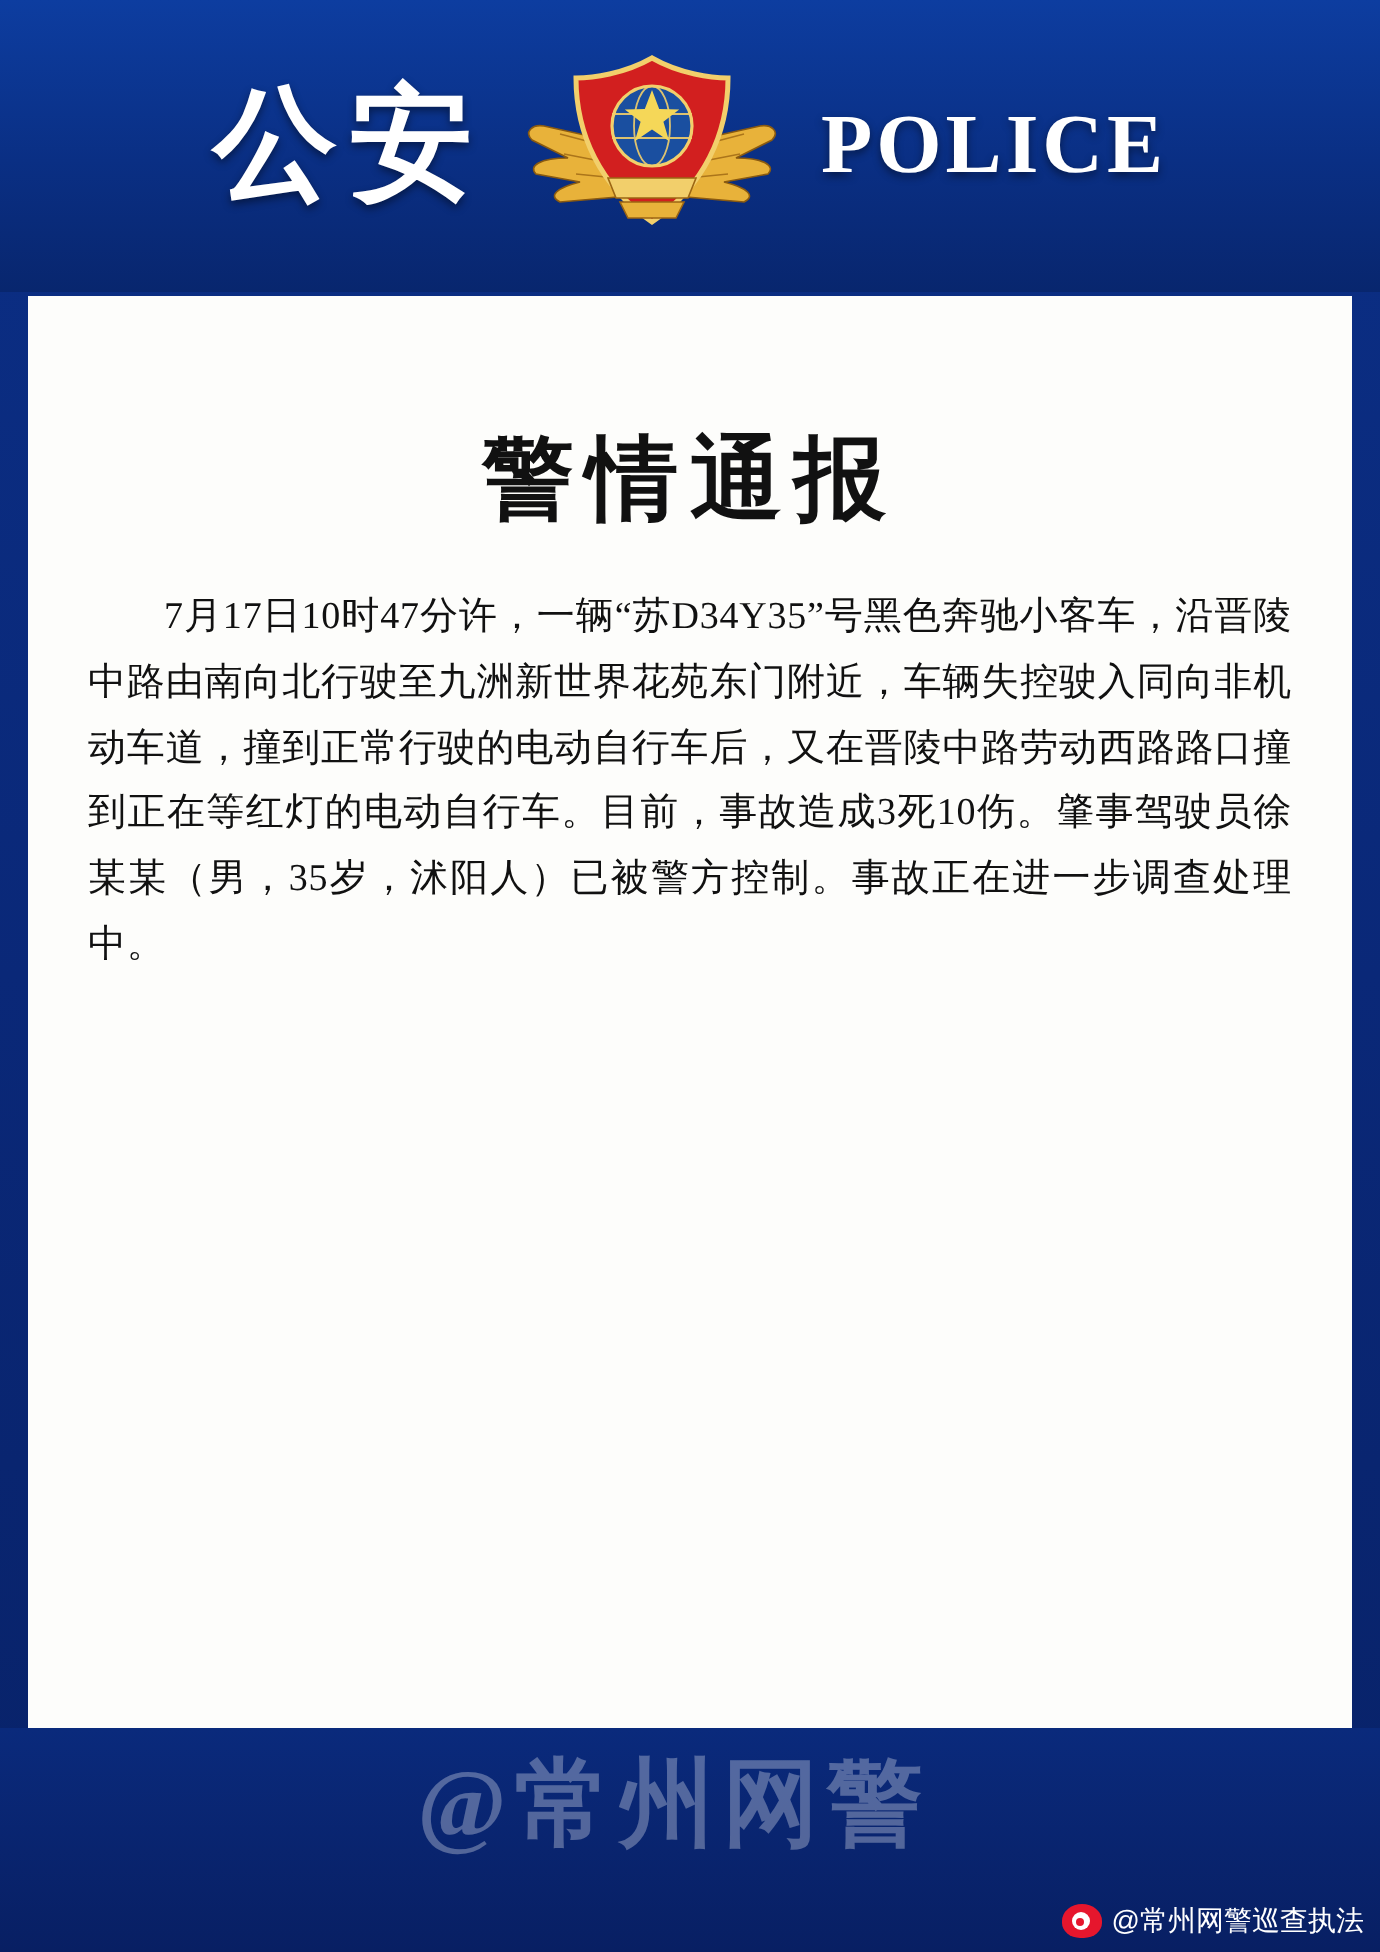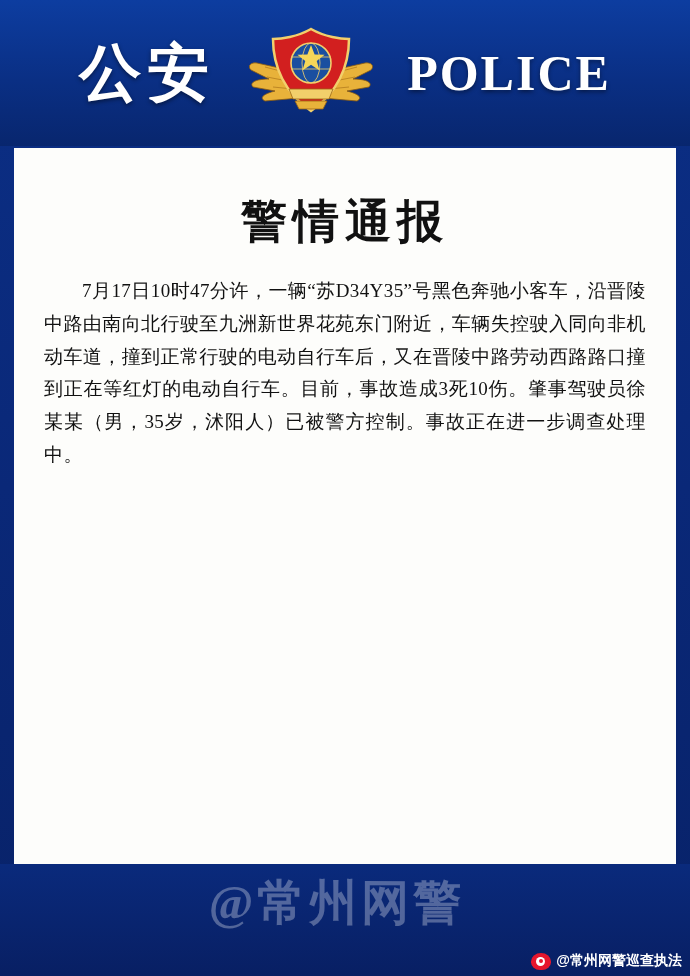--- a/index.html
+++ b/index.html
@@ -28,21 +28,21 @@
     background: linear-gradient(180deg, #0d3da0 0%, #0a2f84 55%, #08266e 100%);
     display: flex;
     align-items: center;
     justify-content: center;
     overflow: hidden;
   }
   .header-inner {
     display: flex;
     align-items: center;
     justify-content: center;
-    gap: 30px;
+    gap: 18px;
     width: 100%;
     padding: 0 24px;
     box-sizing: border-box;
   }
   .gongan {
     font-family: "Liberation Serif", serif;
     font-weight: bold;
     font-size: 62px;
     color: #ffffff;
     letter-spacing: 6px;
@@ -51,21 +51,21 @@
   }
   .emblem {
     position: relative;
     width: 132px;
     height: 112px;
     flex: 0 0 auto;
   }
   .police-en {
     font-family: "Liberation Serif", serif;
     font-weight: bold;
-    font-size: 50px;
+    font-size: 42px;
     color: #ffffff;
     letter-spacing: 2px;
     text-shadow: 0 2px 4px rgba(0,0,0,.45);
     line-height: 1;
   }
 
   
   .doc {
     position: absolute;
     left: 14px;
@@ -77,21 +77,21 @@
     padding: 34px 30px 20px 30px;
     overflow: hidden;
   }
   .doc-title {
     text-align: center;
     font-family: "Liberation Serif", serif;
     font-weight: bold;
     font-size: 46px;
     letter-spacing: 6px;
     color: #111;
-    margin: 12px 0 26px 0;
+    margin: 30px 0 26px 0;
     line-height: 1.2;
   }
   .doc p {
     font-family: "Liberation Serif", serif;
     font-size: 19px;
     line-height: 1.72;
     color: #111;
     margin: 0 0 6px 0;
     text-align: justify;
     text-indent: 2em;
@@ -118,26 +118,25 @@
     font-size: 48px;
     color: rgba(255,255,255,.30);
     letter-spacing: 4px;
     line-height: 1.3;
   }
   .weibo-tag {
     position: absolute;
     right: 8px;
     bottom: 6px;
     display: flex;
-    align-items: center;
+    align-items: flex-start;
     gap: 5px;
     font-family: "Liberation Sans", sans-serif;
     font-size: 14px;
     color: #ffffff;
-    font-weight: bold;
   }
   .weibo-eye {
     width: 20px;
     height: 17px;
     background: #e6162d;
     border-radius: 50% 50% 45% 45%;
     position: relative;
     display: inline-block;
   }
   .weibo-eye::after {

